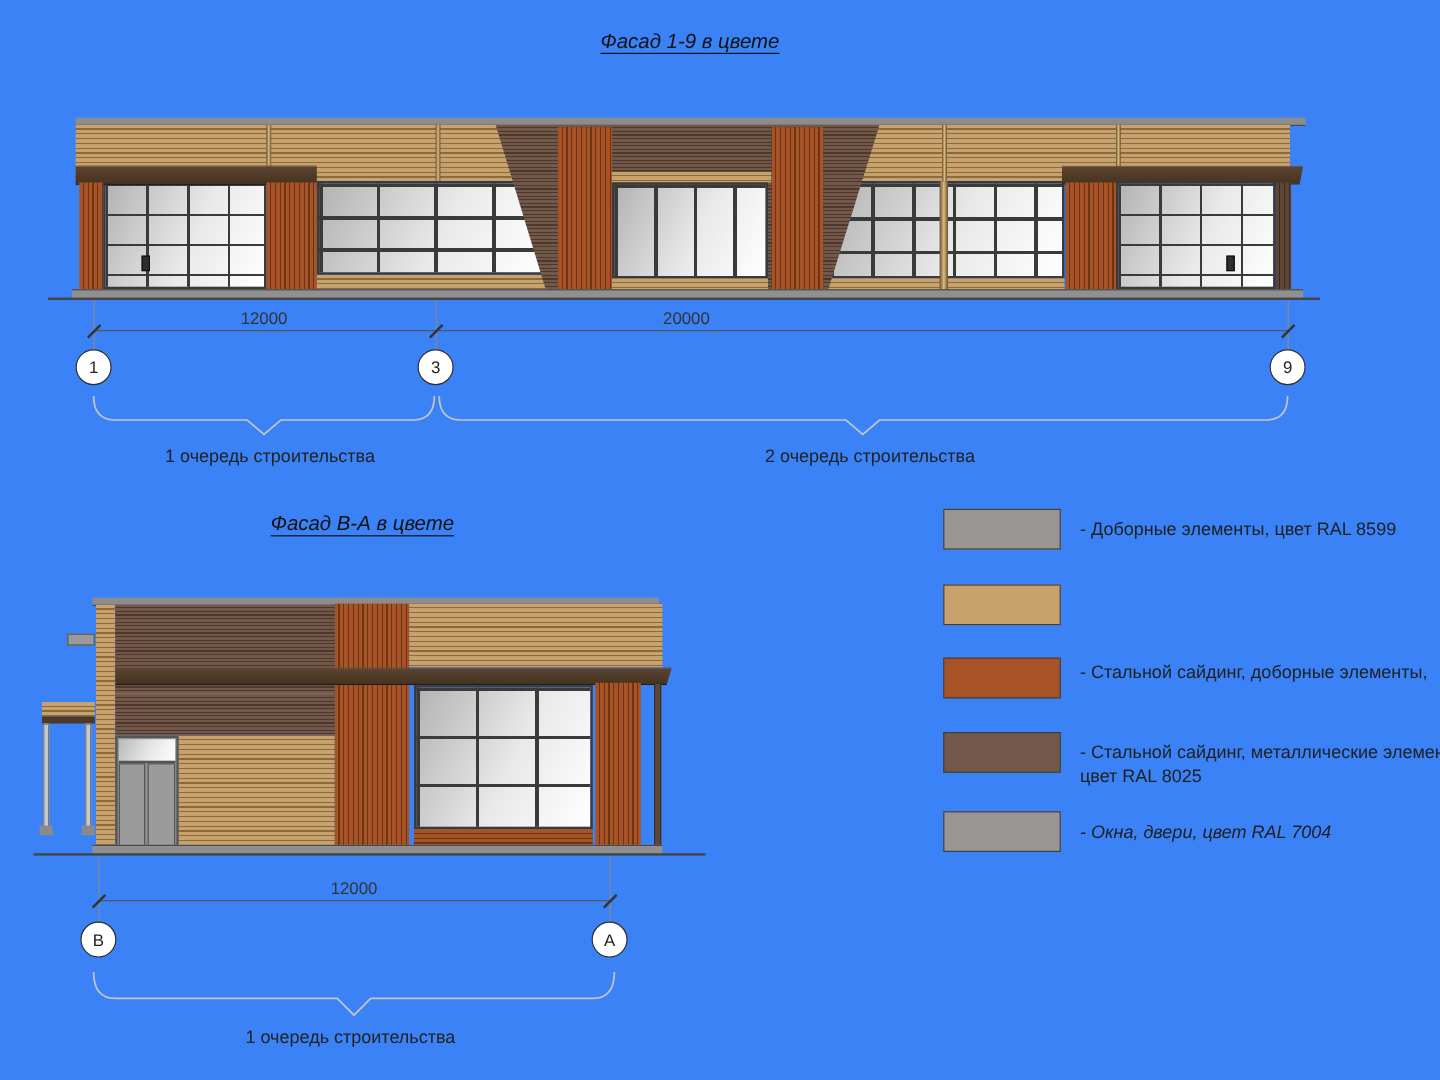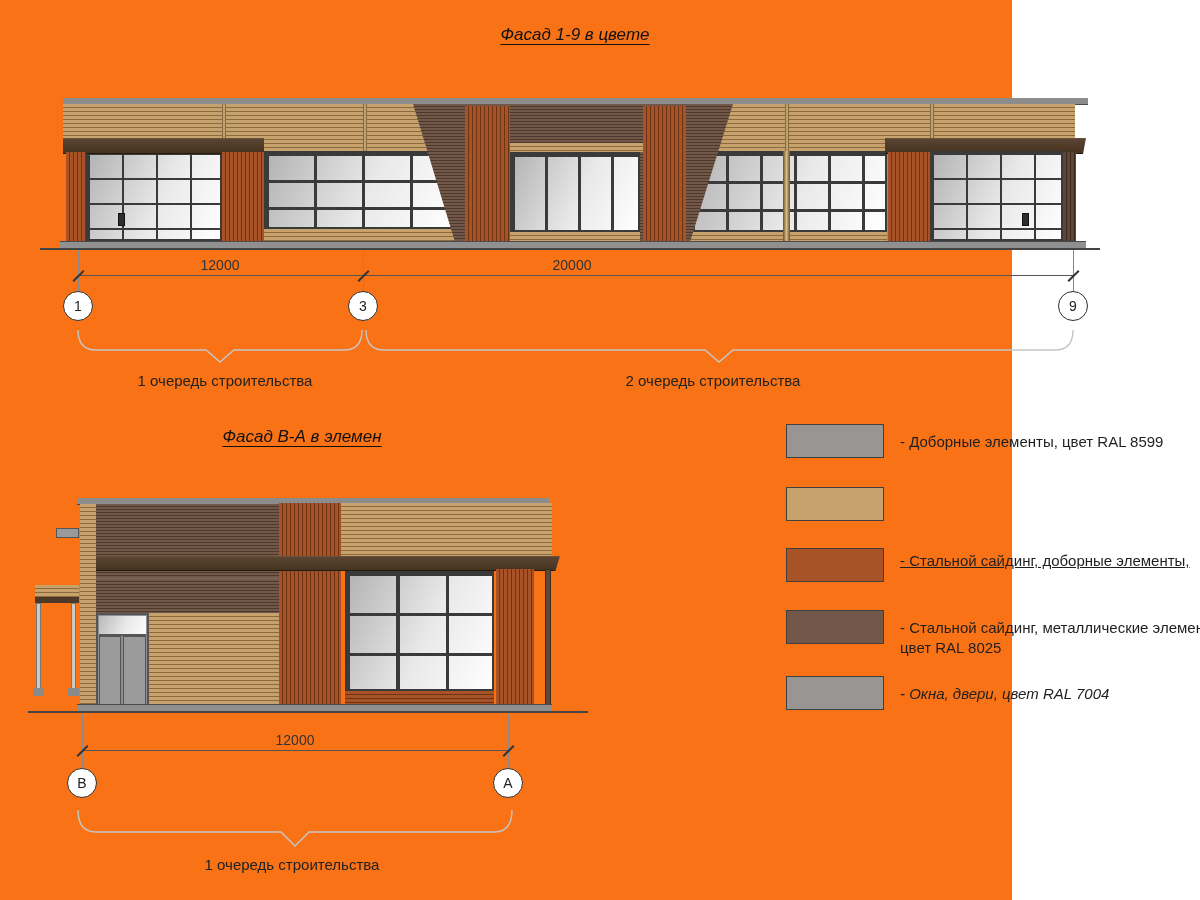--- a/index.html
+++ b/index.html
@@ -1,18 +1,18 @@
 <!DOCTYPE html>
 <html style="--ral1002: #C8A26C; --ral8023: #A85327; --ral8025: #73584A; --ral7004: #989593; --mullion: #3A3A3A; --coping: #8C8C8C; --plinth: #909090;"><head>
 <meta charset="utf-8">
 <style>
   html,body{margin:0;padding:0;}
   body{width:1200px;height:900px;overflow:hidden;background:#fff;
        font-family:"Liberation Sans",sans-serif;position:relative;}
-  #canvas{position:absolute;left:0;top:0;width:1012px;height:900px;background:#f97316;}
+  #canvas{position:absolute;left:0;top:0;width:1200px;height:900px;background:#3b82f6;}
   .abs{position:absolute;}
   
   :root{--ral1002:#C8A26C;--ral8023:#A85327;--ral8025:#73584A;--ral7004:#989593;
         --mullion:#3A3A3A;--coping:#8C8C8C;--canopy1:#5a4433;--canopy2:#46331f;
         --plinth:#909090;--linec:#555;}
   .tan-h{background:repeating-linear-gradient(180deg,var(--ral1002) 0 3px,#8a6a3e 3px 4px);}
   .dark-h{background:repeating-linear-gradient(180deg,var(--ral8025) 0 2px,#4b392e 2px 3px);}
   .org-v{background:repeating-linear-gradient(90deg,var(--ral8023) 0 3px,#6d3414 3px 4px);}
   .org-h{background:repeating-linear-gradient(180deg,var(--ral8023) 0 3px,#6d3414 3px 4px);}
   .dkbrn-v{background:repeating-linear-gradient(90deg,#5E4536 0 3px,#3a2a1d 3px 4px);}
@@ -105,23 +105,23 @@
   <div class="abs dim" style="left:472px;top:257px;">20000</div>
   <div class="abs bubble" style="left:63px;top:291px;">1</div>
   <div class="abs bubble" style="left:348px;top:291px;">3</div>
   <div class="abs bubble" style="left:1058px;top:291px;">9</div>
 
   <svg class="abs brace" style="left:0;top:328px;" width="1200" height="50">
     <path d="M78,2 Q78,22 96,22 L206,22 L220,34 L234,22 L344,22 Q362,22 362,2" fill="none" stroke="#c6c6c6" stroke-width="1.4"></path>
     <path d="M366,2 Q366,22 384,22 L705,22 L719,34 L733,22 L1055,22 Q1073,22 1073,2" fill="none" stroke="#c6c6c6" stroke-width="1.4"></path>
   </svg>
   <div class="abs phase" style="left:75px;top:372px;">1 очередь строительства</div>
-  <div class="abs phase" style="left:563px;top:372px;">2 очередь строительства</div>
-
-  <div class="abs title" style="left:152px;top:427px;">Фасад В-А в элемен</div>
+  <div class="abs phase" style="left:575px;top:372px;">2 очередь строительства</div>
+
+  <div class="abs title" style="left:152px;top:427px;">Фасад В-А в цвете</div>
 
   <div class="abs" style="left:28px;top:495px;width:570px;height:225px;">
 
     <div class="abs coping" style="left:49px;top:3px;width:472px;height:6px;"></div>
 
     <div class="abs" style="left:28px;top:33px;width:23px;height:10px;background:#9a9a9a;border:1px solid #555;box-sizing:border-box;"></div>
 
     <div class="abs tan-h" style="left:52px;top:9px;width:16px;height:205px;"></div>
 
     <div class="abs dark-h" style="left:68px;top:9px;width:183px;height:109px;">
@@ -180,21 +180,21 @@
     <div class="abs leg-tx" style="left:900px;top:432px;">
       <div>- Доборные элементы, цвет RAL 8599</div>
 
     </div>
 
     <div class="abs leg-sw" style="left: 786px; top: 487px; background: rgb(200, 162, 108);"></div>
     <div class="abs leg-tx" style="left:900px;top:489px;">
     </div>
 
     <div class="abs leg-sw" style="left: 786px; top: 548px; background: rgb(168, 83, 39);"></div>
-    <div class="abs leg-tx" style="left:900px;top:551px;text-decoration:underline;">
+    <div class="abs leg-tx" style="left:900px;top:551px;">
       <div>- Стальной сайдинг, доборные элементы,</div>
     </div>
 
     <div class="abs leg-sw" style="left: 786px; top: 610px; background: rgb(115, 88, 74);"></div>
     <div class="abs leg-tx" style="left:900px;top:618px;">
       <div>- Стальной сайдинг, металлические элемен</div>
       <div>цвет RAL 8025</div>
     </div>
 
     <div class="abs leg-sw" style="left: 786px; top: 676px; background: rgb(152, 149, 147);"></div>

